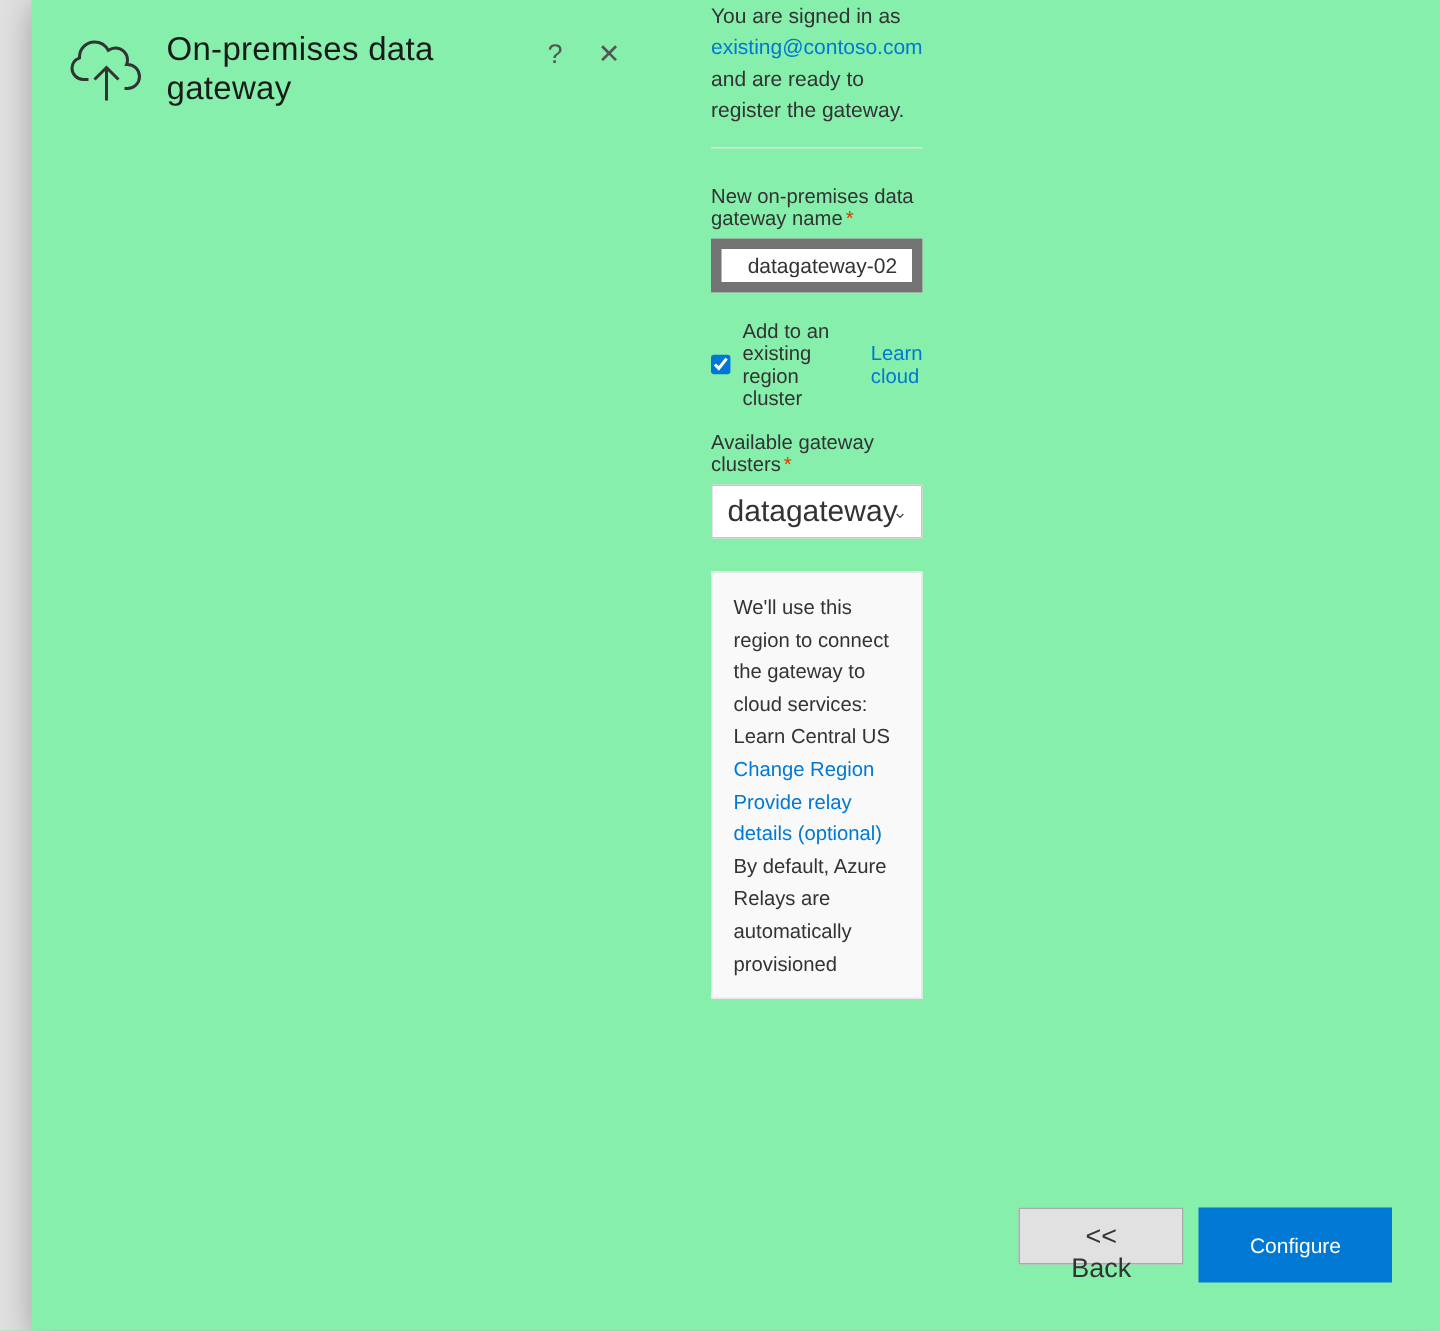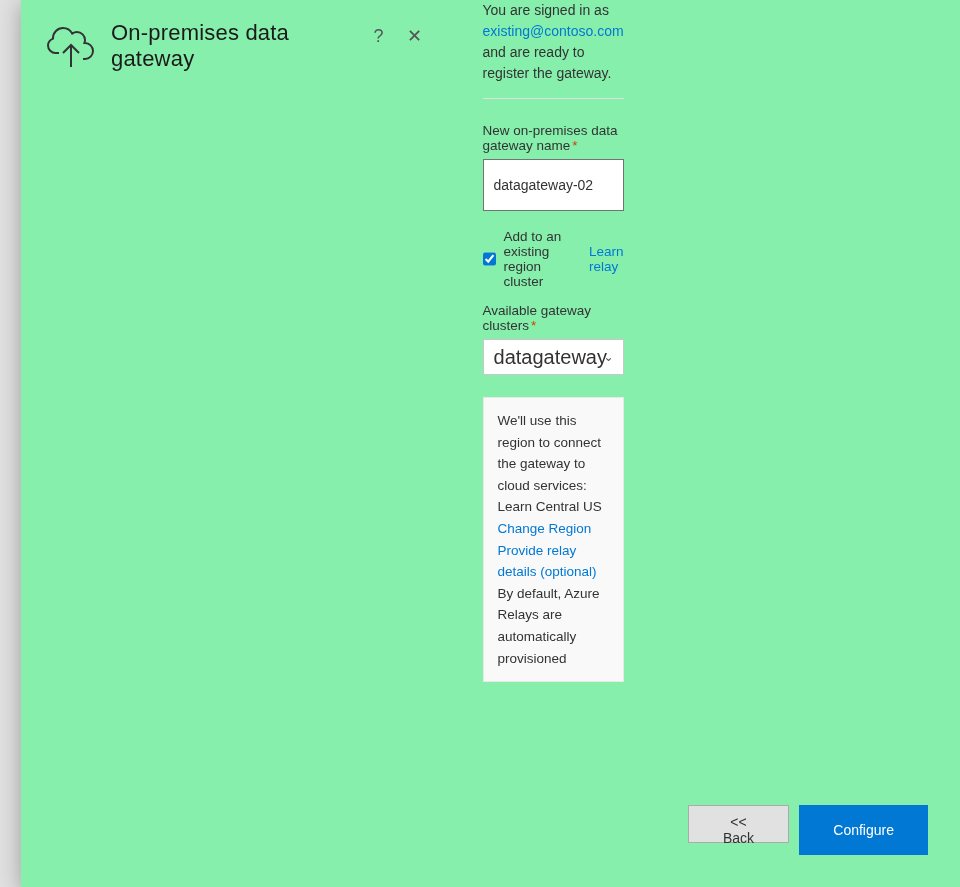--- a/index.html
+++ b/index.html
@@ -117,27 +117,28 @@
       margin-bottom: 6px;
     }
 
     .required-star {
       color: #d83b01;
       margin-left: 2px;
     }
 
     .form-input {
       width: 100%;
-      height: 52px;
-      border: 1px solid #737373;
+      height: 36px;
+      border: 7px solid #737373;
       padding: 0 10px;
       font-size: 14px;
       color: #333;
       outline: none;
       font-family: inherit;
+      text-align: right;
     }
 
     .form-input.active-focus {
       border-color: #0078d4;
       outline: 2px solid #0078d4;
       outline-offset: -1px;
     }
 
     .checkbox-row {
       display: flex;
@@ -220,21 +221,21 @@
       display: flex;
       justify-content: flex-end;
       gap: 10px;
     }
 
     .btn-back {
       background: #e1e1e1;
       border: 1px solid #ababab;
       color: #333;
       padding: 8px 28px;
-      font-size: 14px;
+      font-size: 18px;
       cursor: pointer;
       font-family: inherit;
       height: 38px;
     }
 
     .btn-configure {
       background: #0078d4;
       border: none;
       color: #fff;
       padding: 8px 34px;
@@ -284,21 +285,21 @@
           <span>New on-premises data gateway name</span><span class="required-star">*</span>
         </label>
         <input type="text" class="form-input" value="datagateway-02" style="">
       </div>
 
       <div class="checkbox-row">
         <input type="checkbox" class="checkbox-input" id="add-to-cluster" checked="" style="">
         <label for="add-to-cluster" class="checkbox-label">
           <span>Add to an existing region cluster</span>
         </label>
-        <a href="#" class="learn-more-link">Learn relay</a>
+        <a href="#" class="learn-more-link">Learn cloud</a>
       </div>
 
       <div class="form-group">
         <label class="form-label">
           <span>Available gateway clusters</span><span class="required-star">*</span>
         </label>
         <div class="select-wrapper">
           <select class="form-select">
             <option>datagateway</option>
           </select>

